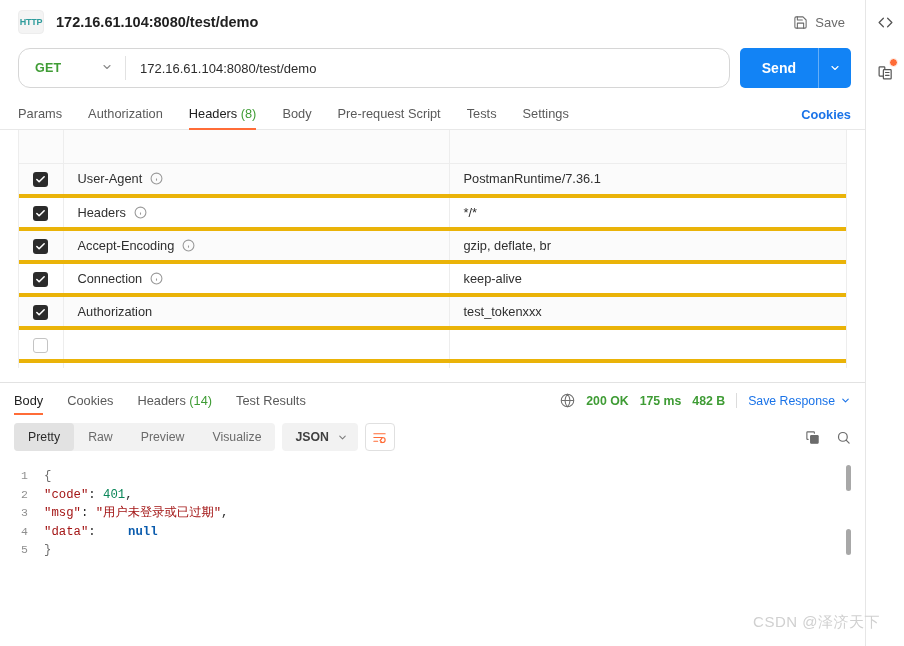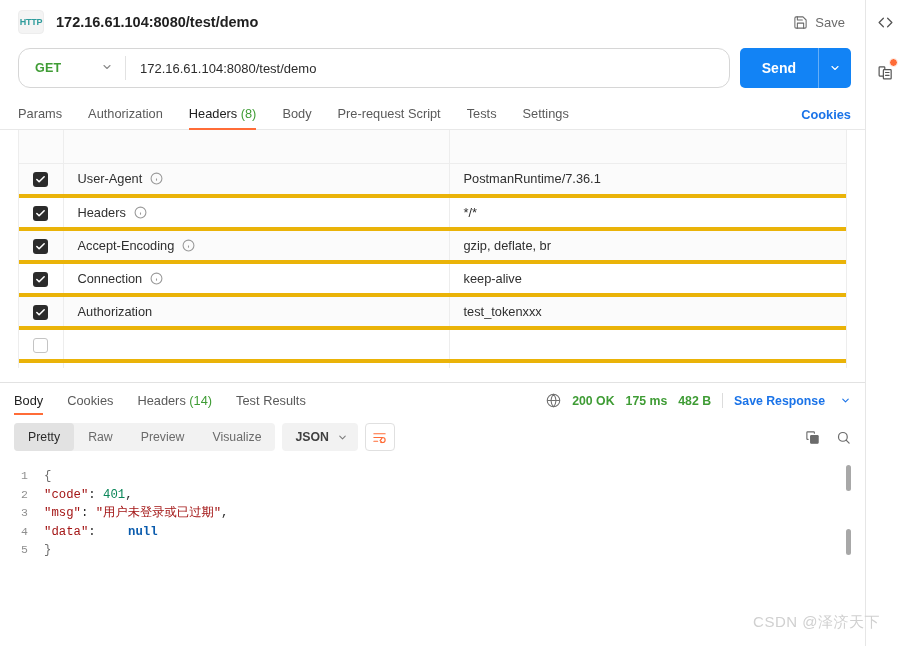--- a/index.html
+++ b/index.html
@@ -144,21 +144,21 @@
     content:""; position:absolute; left:0; right:0; bottom:0; height:2px; background:#ff6c37;
   }
   .resp-tab .count { color: #3f9c35; }
   .resp-meta {
     position: absolute; right: 14px; bottom: 7px;
     display: flex; align-items: center; gap: 11px; font-size: 12.3px;
   }
   .globe-ic { color: #6f6f6f; display:flex; align-items:center; cursor:pointer; }
   .stat { color: #3f9c35; font-weight: bold; }
   .meta-div { width: 1px; height: 15px; background: #dcdcdc; }
-  .save-resp { color: #1a73e8; font-weight: bold; display:flex; align-items:center; gap:15px; cursor:pointer; }
+  .save-resp { color: #1a73e8; font-weight: normal; display:flex; align-items:center; gap:5px; cursor:pointer; }
 
   
   .fmt-bar { display: flex; align-items: center; padding: 8px 14px 6px 14px; gap: 7px; position: relative; }
   .seg {
     display: flex; align-items: flex-start; background: #f2f2f2; border-radius: 4px; height: 28px;
   }
   .seg-item {
     padding: 0 14px; height: 28px; display: flex; align-items: center;
     font-size: 12.3px; color: #6b6b6b; cursor: pointer; border-radius: 4px;
   }

